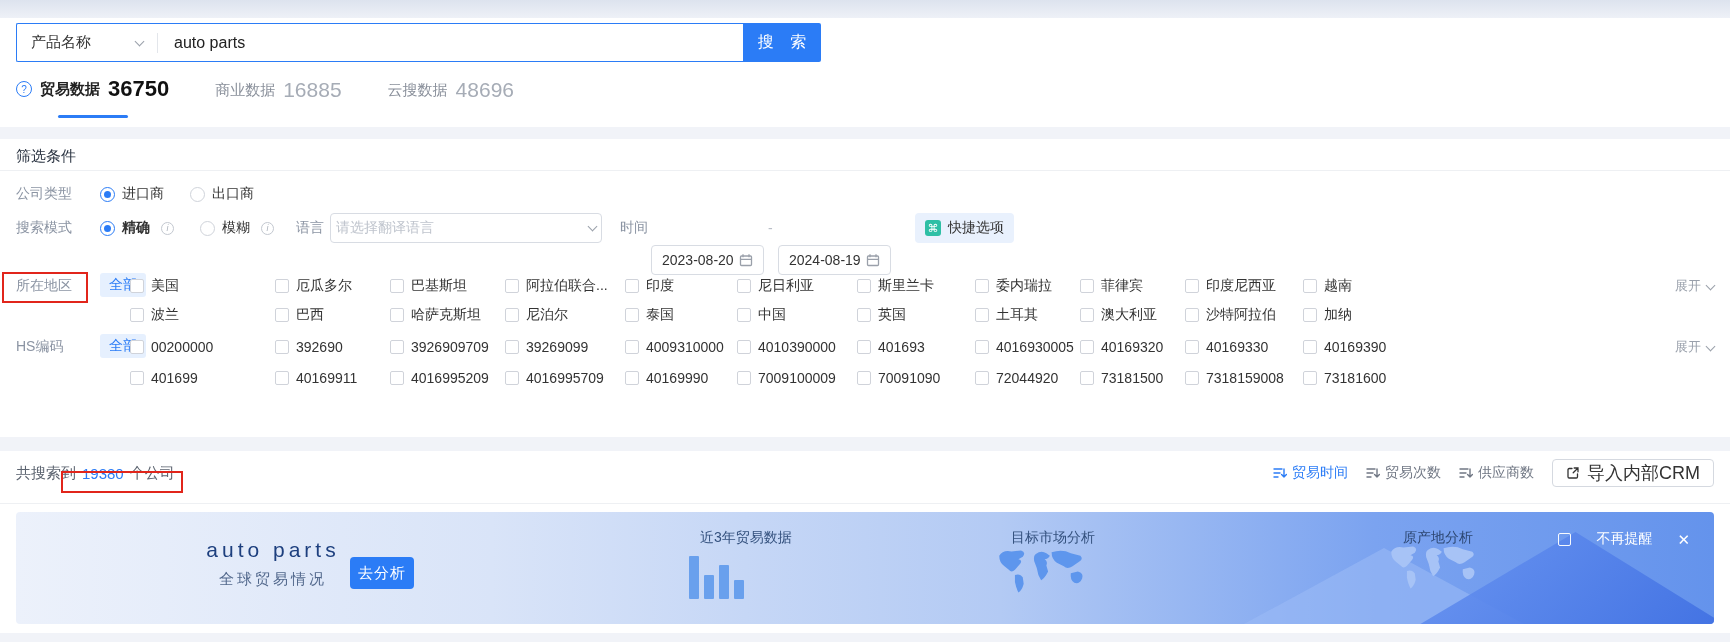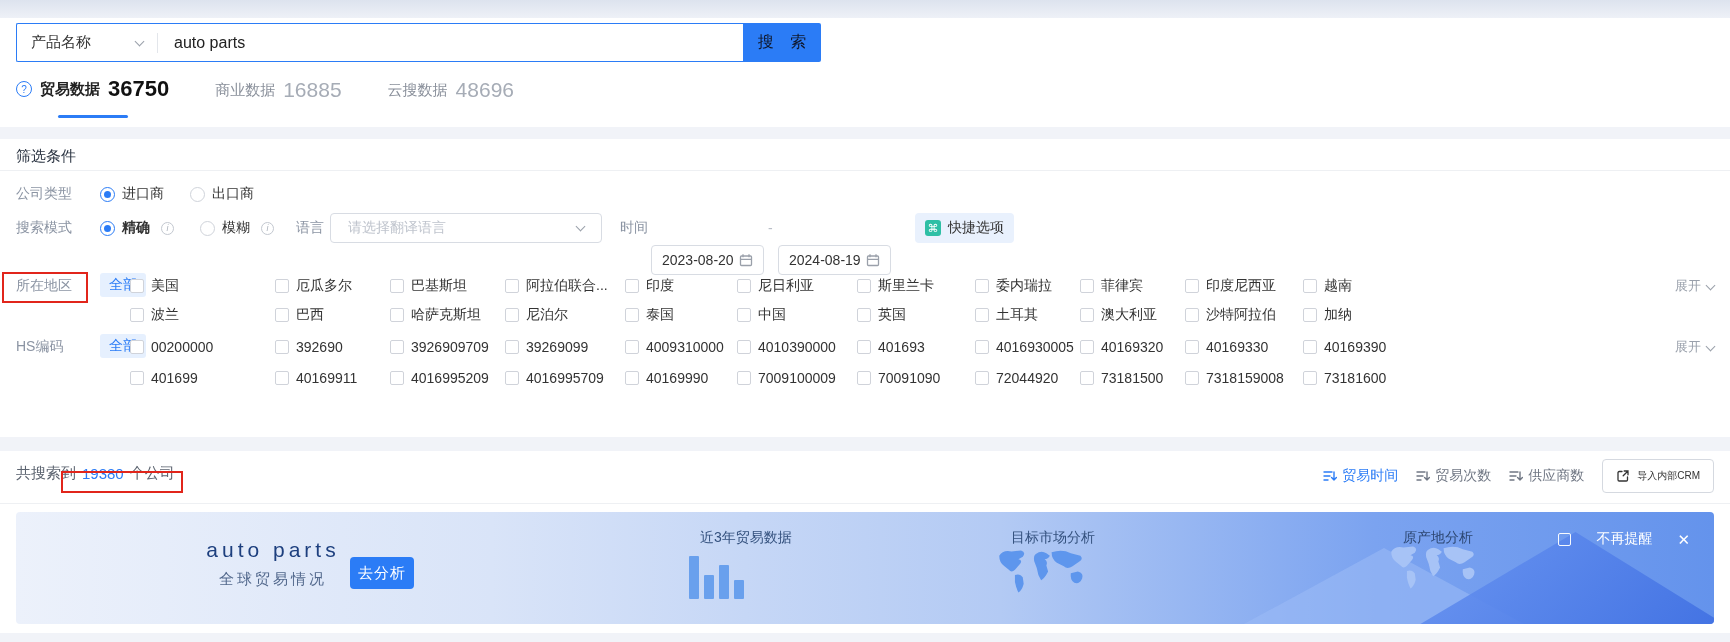--- a/index.html
+++ b/index.html
@@ -13,21 +13,21 @@
   .searchbar { position:absolute; left:16px; top:23px; width:805px; height:39px; display:flex; }
   .search-body { flex:1; display:flex; align-items:center; border:1px solid #2b7cf6; border-right:none;
     border-radius:2px 0 0 2px; background:#fff; }
   .search-select { width:140px; height:100%; display:flex; align-items:center; justify-content:space-between;
     padding:0 14px; font-size:15px; color:#333; cursor:pointer; }
   .chev { width:7px; height:7px; border-right:1.5px solid #9aa0aa; border-bottom:1.5px solid #9aa0aa;
     transform:rotate(45deg); margin-top:-3px; }
   .search-divider { width:1px; height:20px; background:#e3e6eb; }
   .search-input { flex:1; border:none; outline:none; padding:0 16px; font-size:16px; color:#222;
     font-family:inherit; background:transparent; }
-  .search-btn { width:78px; background:#2b7cf6; color:#0f172a; font-size:16px; letter-spacing:6px;
+  .search-btn { width:78px; background:#2b7cf6; color:#ffffff; font-size:16px; letter-spacing:6px;
     display:flex; align-items:center; justify-content:center; padding-left:6px;
     border-radius:0 2px 2px 0; cursor:pointer; }
 
   
   .tabs { position:absolute; left:16px; top:76px; display:flex; align-items:flex-end; gap:46px; }
   .tab { position:relative; display:flex; align-items:center; gap:8px; padding-bottom:16px; cursor:pointer; }
   .tab-label { font-size:15px; color:#8a909b; }
   .tab-count { font-size:21px; color:#a6acb6; }
   .tab.active .tab-label { color:#222; font-weight:bold; }
   .tab.active .tab-count { color:#111; font-weight:bold; font-size:22px; }
@@ -53,21 +53,21 @@
   .rdot { width:15px; height:15px; border-radius:50%; border:1px solid #cfd3da; background:#fff;
     display:flex; align-items:center; justify-content:center; flex:none; }
   .rdot.checked { border-color:#2b7cf6; }
   .rdot.checked::after { content:''; width:7px; height:7px; border-radius:50%; background:#2b7cf6; }
   .info-i { width:13px; height:13px; border:1px solid #c3c8d0; border-radius:50%; color:#aeb4bd;
     font-size:9px; display:inline-flex; align-items:center; justify-content:center; margin-left:4px;
     font-style:italic; }
 
   .sel { position:absolute; left:314px; top:0; width:272px; height:30px; border:1px solid #d8dce3;
     border-radius:4px; display:flex; align-items:center; justify-content:space-between;
-    padding:0 17px; font-size:14px; color:#bfc4cd; background:#fff; cursor:pointer; }
+    padding:0 5px; font-size:14px; color:#bfc4cd; background:#fff; cursor:pointer; }
   .date { position:absolute; top:0; height:30px; border:1px solid #d8dce3; border-radius:4px;
     display:flex; align-items:center; justify-content:space-between; padding:0 10px; font-size:14px;
     color:#333; background:#fff; cursor:pointer;margin-top:32px; }
   .quick { position:absolute; left:899px; top:0; height:30px; background:#e9f1fd; border-radius:4px;
     display:flex; align-items:center; gap:7px; padding:0 10px; font-size:14px; color:#333; cursor:pointer; }
   .cmd-icon { width:16px; height:16px; border-radius:3px; background:#2ebfa5; color:#fff; font-size:11px;
     display:flex; align-items:center; justify-content:center; }
 
   .chip-all { position:absolute; left:84px; top:-2px; background:#e6f0fe; color:#2b7cf6; font-size:14px;
     padding:3px 9px; border-radius:3px; cursor:pointer; }
@@ -86,22 +86,22 @@
 
   
   .results-card { position:absolute; top:451px; left:0; right:0; height:182px; background:#fff;
     border-radius:6px; }
   .summary { position:absolute; left:16px; top:13px; font-size:15px; color:#5c6470;
     display:flex; align-items:center; gap:6px; }
   .summary .count { color:#2b7cf6; }
   .sorts { position:absolute; right:16px; top:8px; display:flex; align-items:center; gap:18px; }
   .sort-item { display:flex; align-items:center; gap:5px; font-size:14px; color:#707784; cursor:pointer; }
   .sort-item.active { color:#2b7cf6; }
-  .crm-btn { height:34px; border:1px solid #d5d9e0; border-radius:4px; display:flex; align-items:center;
-    gap:7px; padding:0 13px; font-size:10px; color:#333; background:#fff; cursor:pointer; }
+  .crm-btn { height:28px; border:1px solid #d5d9e0; border-radius:4px; display:flex; align-items:center;
+    gap:7px; padding:0 13px; font-size:18px; color:#333; background:#fff; cursor:pointer; }
   .r-divider { position:absolute; top:52px; left:0; right:0; height:1px; background:#eef0f3; }
 
   
   .banner { position:absolute; left:16px; right:16px; top:61px; height:112px; border-radius:4px;
     overflow:hidden;
     background:linear-gradient(90deg,#ecf1fb 0%,#d9e4f8 28%,#b3caf4 58%,#7ba3f0 80%,#6493ec 100%); }
   .tri1 { position:absolute; right:-10px; bottom:0; width:330px; height:92px;
     background:linear-gradient(135deg,#6b96f2,#3f6fe2); clip-path:polygon(55% 0,100% 100%,8% 100%); opacity:.9; }
   .tri2 { position:absolute; right:190px; bottom:0; width:280px; height:76px; background:#9cbbf5;
     clip-path:polygon(50% 0,100% 100%,0 100%); opacity:.55; }

